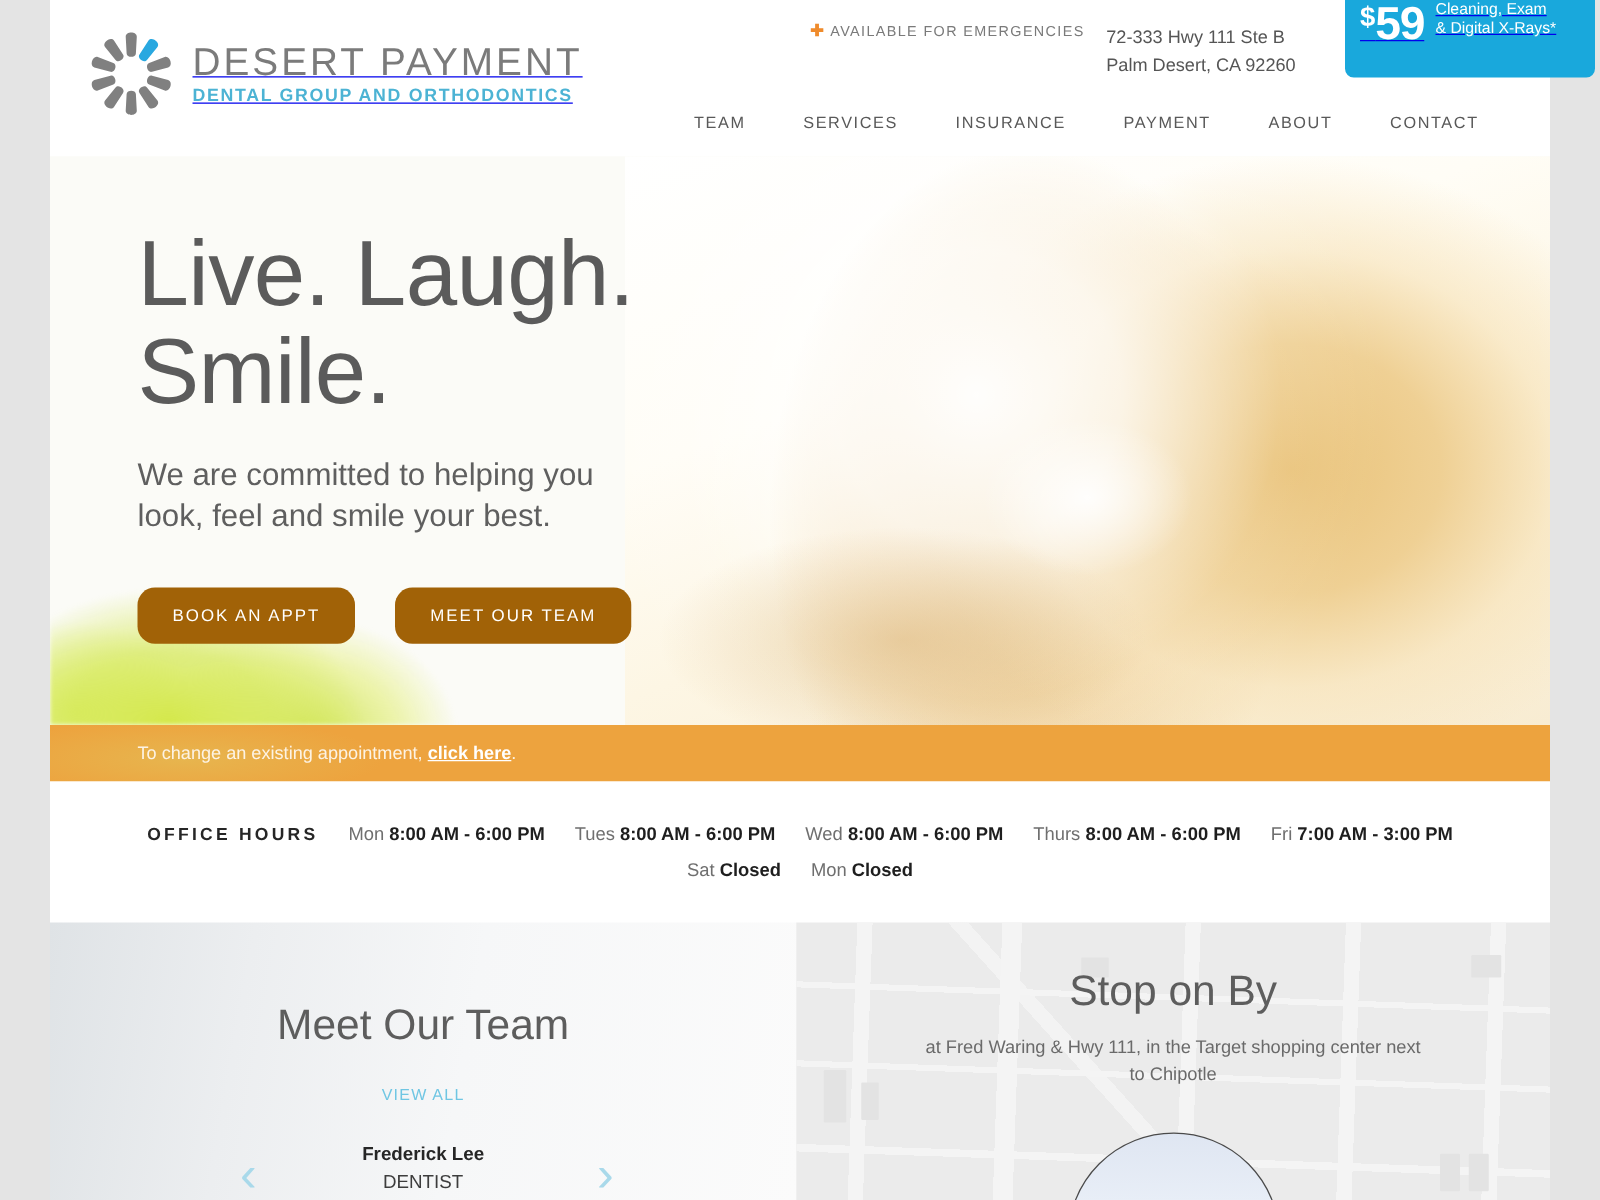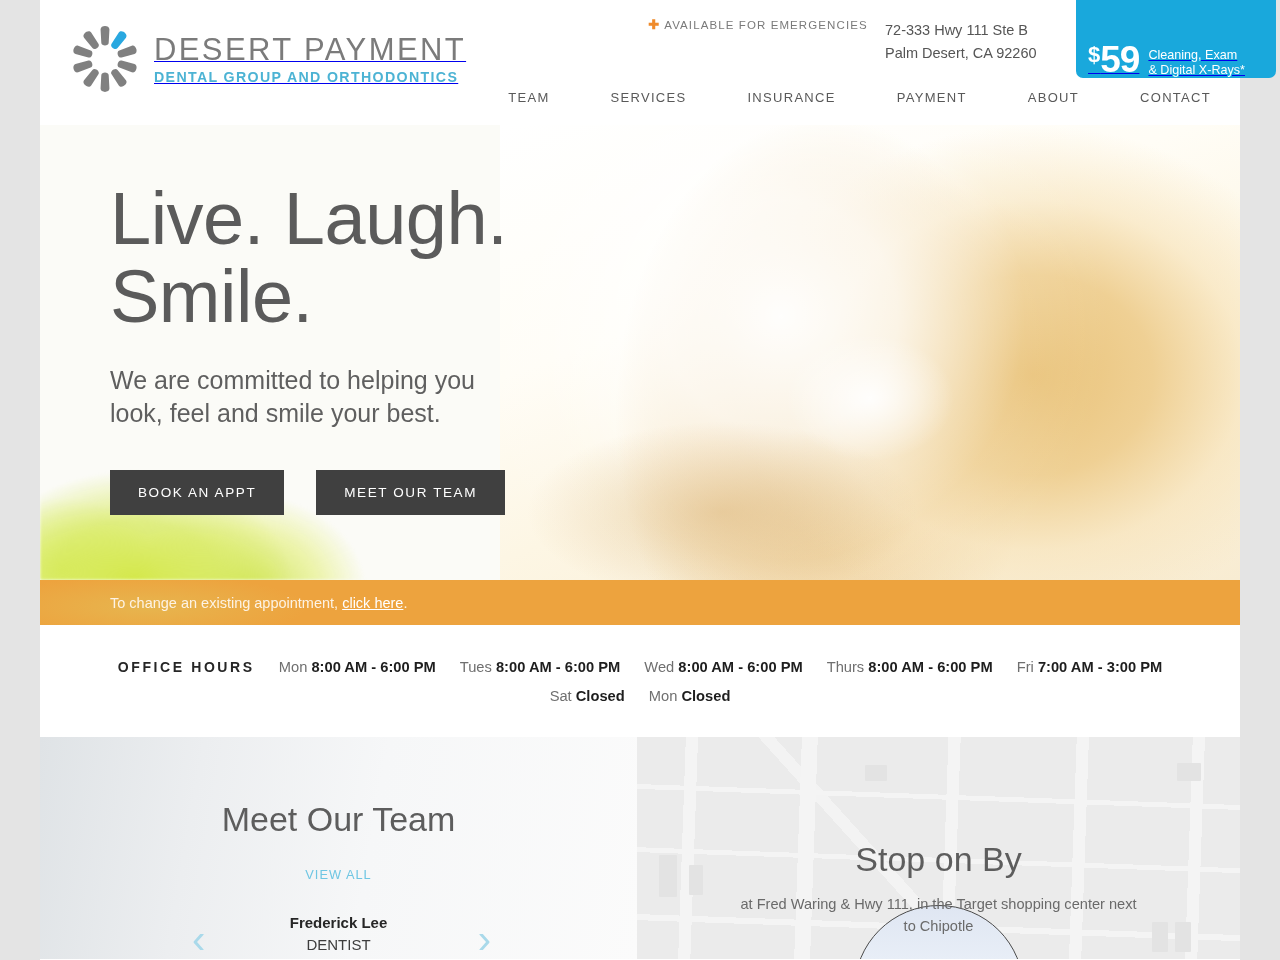--- a/index.html
+++ b/index.html
@@ -19,28 +19,28 @@
   .logo-title { font-size:31px; letter-spacing:2.4px; color:#7b7b7b; font-weight:400; line-height:36px; white-space:nowrap; }
   .logo-sub { font-size:14.2px; letter-spacing:1.35px; color:#4cb3d4; font-weight:700; line-height:18px; white-space:nowrap; }
 
   .phone-block { position:absolute; left:593px; top:14px; width:250px; text-align:center; }
   .phone-num { font-size:27px; color:#3aa9d1; font-weight:700; letter-spacing:0.2px; line-height:32px; }
   .emerg { font-size:11.5px; color:#7a7a7a; letter-spacing:1.1px; margin-top:3px; white-space:nowrap; }
   .plus-ico { color:#ef8b2c; font-size:13px; font-weight:700; margin-right:4px; }
 
   .addr-block { position:absolute; left:845px; top:19px; font-size:14.5px; color:#555; line-height:23px; }
 
-  .promo { position:absolute; left:1036px; top:0; width:200px; height:78px; background:#19a8dc;
-           border-bottom-left-radius:7px; border-bottom-right-radius:7px; display:flex; align-items:flex-end; padding-left:12px; }
+  .promo { position:absolute; left:1036px; top:0; width:200px; height:62px; background:#19a8dc;
+           border-bottom-left-radius:7px; border-bottom-right-radius:7px; display:flex; align-items:flex-start; padding-left:12px; }
   .promo-price { color:#fff; font-weight:700; line-height:1; white-space:nowrap; }
   .promo-price .dollar { font-size:22px; vertical-align:top; position:relative; top:3px; }
   .promo-price .num { font-size:37px; letter-spacing:-1px; }
   .promo-txt { color:#fff; font-size:12.6px; line-height:15px; margin-left:9px; font-weight:400; }
 
-  .nav { position:absolute; right:6px; top:84px; display:flex; gap:15px; }
+  .nav { position:absolute; right:34px; top:84px; display:flex; gap:0; }
   .nav a { font-size:13px; letter-spacing:1.3px; color:#595959; text-decoration:none; padding:6px 23px; white-space:nowrap; }
 
   
   .hero { position:relative; height:455px; overflow:hidden; background:#fbfbf7; }
   .hero-photo { position:absolute; right:0; top:0; width:740px; height:455px;
     background:
       radial-gradient(circle at 38% 42%, rgba(255,255,255,0.97) 0%, rgba(255,255,255,0.75) 22%, rgba(255,255,255,0.1) 46%, rgba(255,255,255,0) 62%),
       radial-gradient(ellipse 300px 250px at 72% 55%, #e9c278 0%, #efd094 40%, rgba(247,226,183,0.6) 70%, rgba(255,255,255,0) 100%),
       radial-gradient(ellipse 210px 300px at 44% 64%, #e3b96d 0%, rgba(238,205,148,0.7) 55%, rgba(255,255,255,0) 100%),
       radial-gradient(ellipse 170px 180px at 57% 52%, #e8cfa8 0%, rgba(244,226,200,0.5) 60%, rgba(255,255,255,0) 100%),
@@ -56,30 +56,30 @@
     background:
       radial-gradient(ellipse 200px 140px at 22% 100%, #d4e84a 0%, rgba(214,233,92,0.75) 42%, rgba(255,255,255,0) 78%),
       radial-gradient(ellipse 150px 120px at 48% 105%, #cfe455 0%, rgba(228,239,126,0.6) 50%, rgba(255,255,255,0) 80%),
       radial-gradient(ellipse 120px 90px at 5% 95%, #dcef66 0%, rgba(255,255,255,0) 80%);
     filter:blur(1.5px);
   }
   .hero-inner { position:relative; z-index:3; padding-left:70px; padding-top:55px; }
   .hero-h1 { font-size:74px; line-height:78px; color:#5b5b5b; font-weight:400; letter-spacing:-0.5px; }
   .hero-sub { font-size:25px; line-height:33px; color:#5f5f5f; margin-top:28px; font-weight:400; }
   .hero-btns { margin-top:40px; display:flex; gap:32px; }
-  .btn { background:#404040; color:#fff; font-size:13.5px; letter-spacing:1.6px; padding:15px 28px;
-         border-radius:0; text-decoration:none; display:inline-block; white-space:nowrap; border:none; cursor:pointer;
+  .btn { background:#a16207; color:#fff; font-size:13.5px; letter-spacing:1.6px; padding:15px 28px;
+         border-radius:14px; text-decoration:none; display:inline-block; white-space:nowrap; border:none; cursor:pointer;
          font-family:"Liberation Sans", sans-serif; }
 
   
   .appt-bar { position:relative; height:45px; background:#eda33e; display:flex; align-items:center; padding-left:70px; overflow:hidden; }
   .appt-bar:before{ content:""; position:absolute; left:0; top:0; width:430px; height:100%;
       background:radial-gradient(ellipse 200px 40px at 25% 60%, rgba(226,196,92,0.55) 0%, rgba(237,163,62,0) 80%); }
   .appt-txt { position:relative; color:#fdf3e4; font-size:14.5px; z-index:2; }
-  .appt-txt a { color:#fff; text-decoration:underline; }
+  .appt-txt a { color:#fff; text-decoration:underline;font-weight:bold; }
 
   
   .hours { padding:28px 0 26px; text-align:center; background:#fff; }
   .hours-row { font-size:14.7px; color:#262626; line-height:29px; }
   .hours-label { font-weight:700; letter-spacing:2.6px; font-size:14px; margin-right:24px; }
   .hr-item { white-space:nowrap; margin-right:24px; }
   .hr-item:last-child { margin-right:0; }
   .hr-day { color:#6f6f6f; font-weight:400; }
   .hr-time { font-weight:700; color:#1e1e1e; }
 
@@ -238,21 +238,21 @@
     </div>
 
     <div class="panel-map">
       <div class="maplines"></div>
       <div class="mapblock" style="left:22px;top:118px;width:18px;height:42px;"></div>
       <div class="mapblock" style="left:52px;top:128px;width:14px;height:30px;"></div>
       <div class="mapblock" style="left:228px;top:28px;width:22px;height:16px;"></div>
       <div class="mapblock" style="left:540px;top:26px;width:24px;height:18px;"></div>
       <div class="mapblock" style="left:515px;top:185px;width:16px;height:30px;"></div>
       <div class="mapblock" style="left:538px;top:185px;width:16px;height:30px;"></div>
-      <div class="panel-title panel-title-map" style="padding-top:102px">Stop on By</div>
+      <div class="panel-title panel-title-map" style="padding-top:35px">Stop on By</div>
       <div class="map-sub">
         <span style="display:block">at Fred Waring &amp; Hwy 111, in the Target shopping center next</span>
         <span style="display:block">to Chipotle</span>
       </div>
       <div class="map-circle"></div>
     </div>
 
   </div>
 </div>
 

